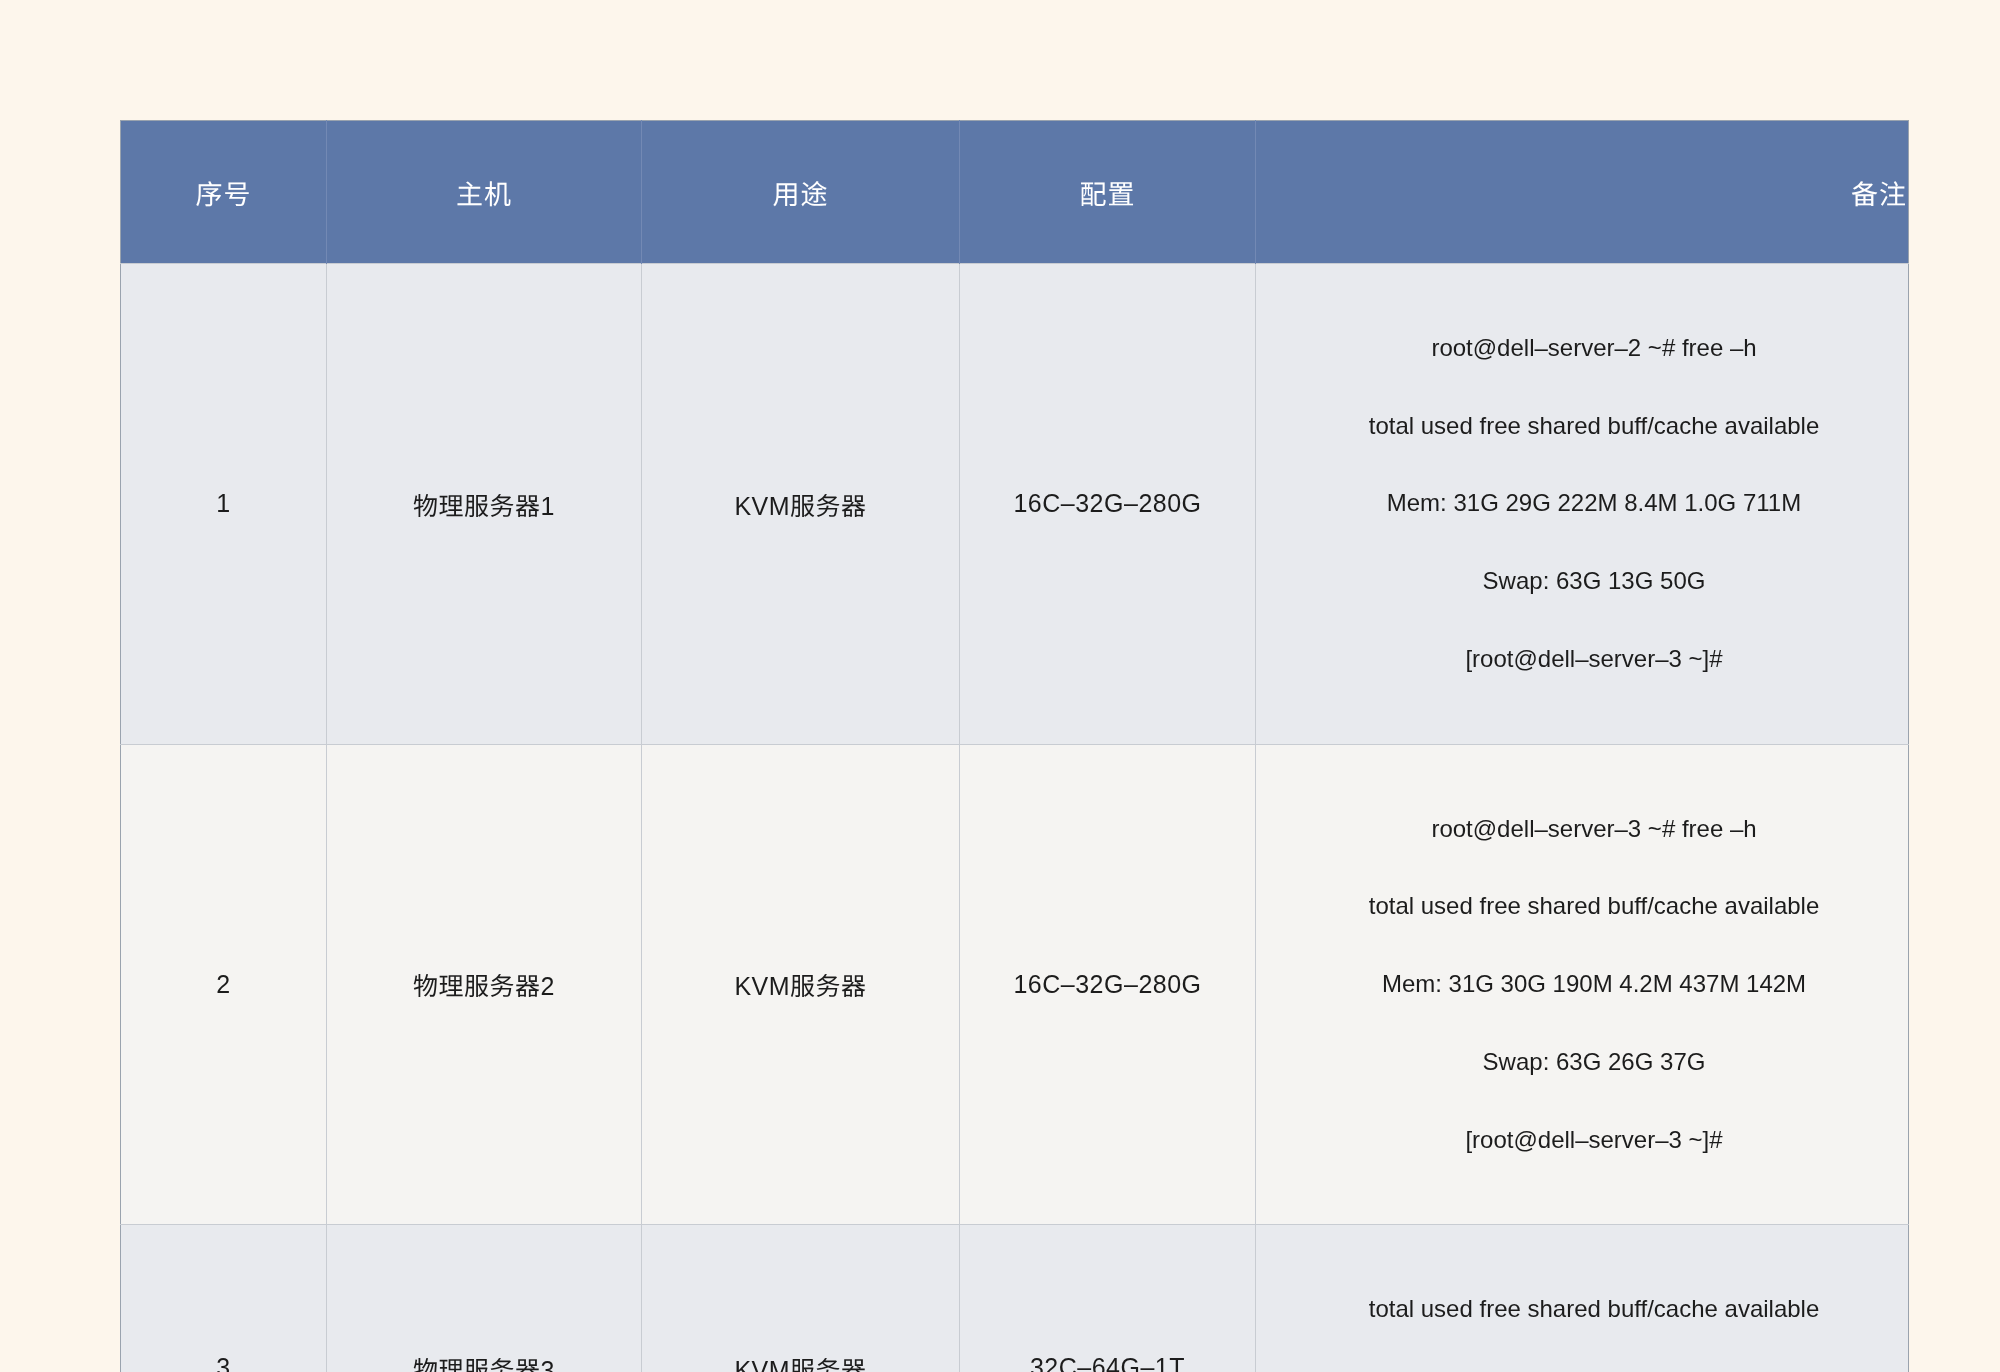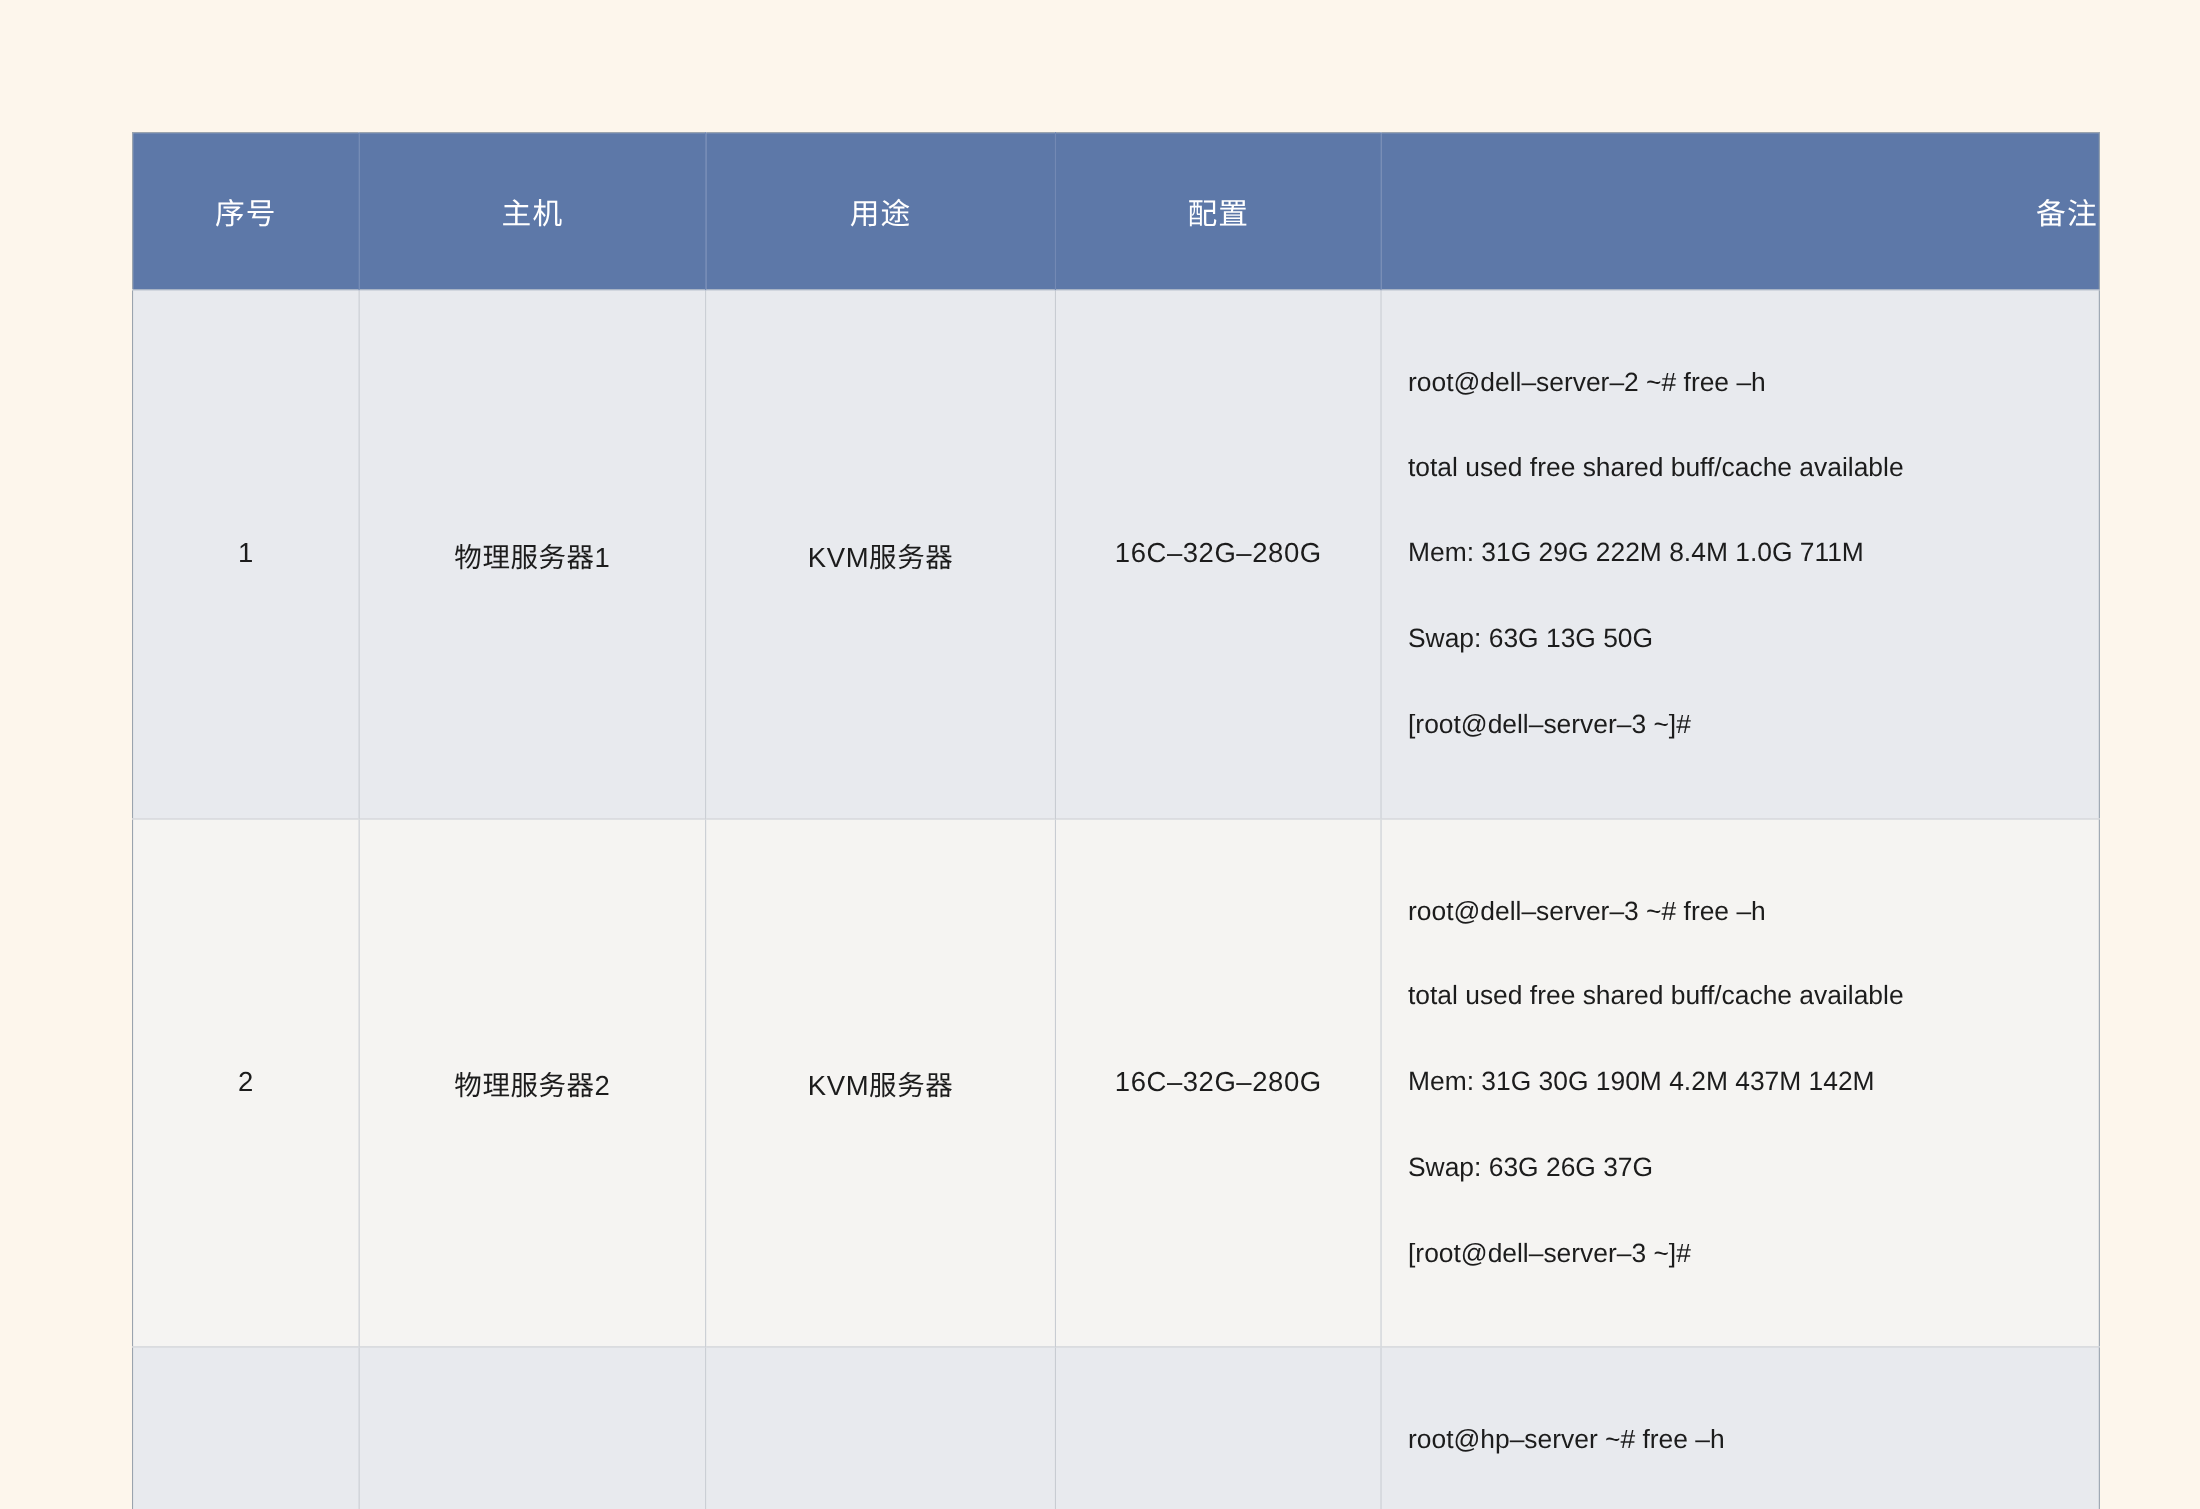--- a/index.html
+++ b/index.html
@@ -72,20 +72,21 @@
   td.cell-note {
     text-align: left;
     padding: 26px 0 26px 24px;
     line-height: 1.62;
     font-size: 24px;
     white-space: pre-line;
   }
   .note-line {
     display: block;
     white-space: nowrap;
+    text-align: center;
   }
   tbody tr { height: 224px; }
 </style>
 </head>
 <body>
 
 <div class="page">
   <div class="table-wrap">
     <table class="spec-table">
       <colgroup>
@@ -130,21 +131,20 @@
             <span class="note-line">Swap: 63G 26G 37G</span>
             <span class="note-line">[root@dell–server–3 ~]#</span>
           </td>
         </tr>
         <tr class="odd">
           <td class="cell-center">3</td>
           <td class="cell-center">物理服务器3</td>
           <td class="cell-center">KVM服务器</td>
           <td class="cell-center">32C–64G–1T</td>
           <td class="cell-note">
-            <span class="note-line">root@hp–server ~# free –h</span>
             <span class="note-line">total used free shared buff/cache available</span>
             
             
             
           </td>
         </tr>
 
       </tbody>
     </table>
   </div>

